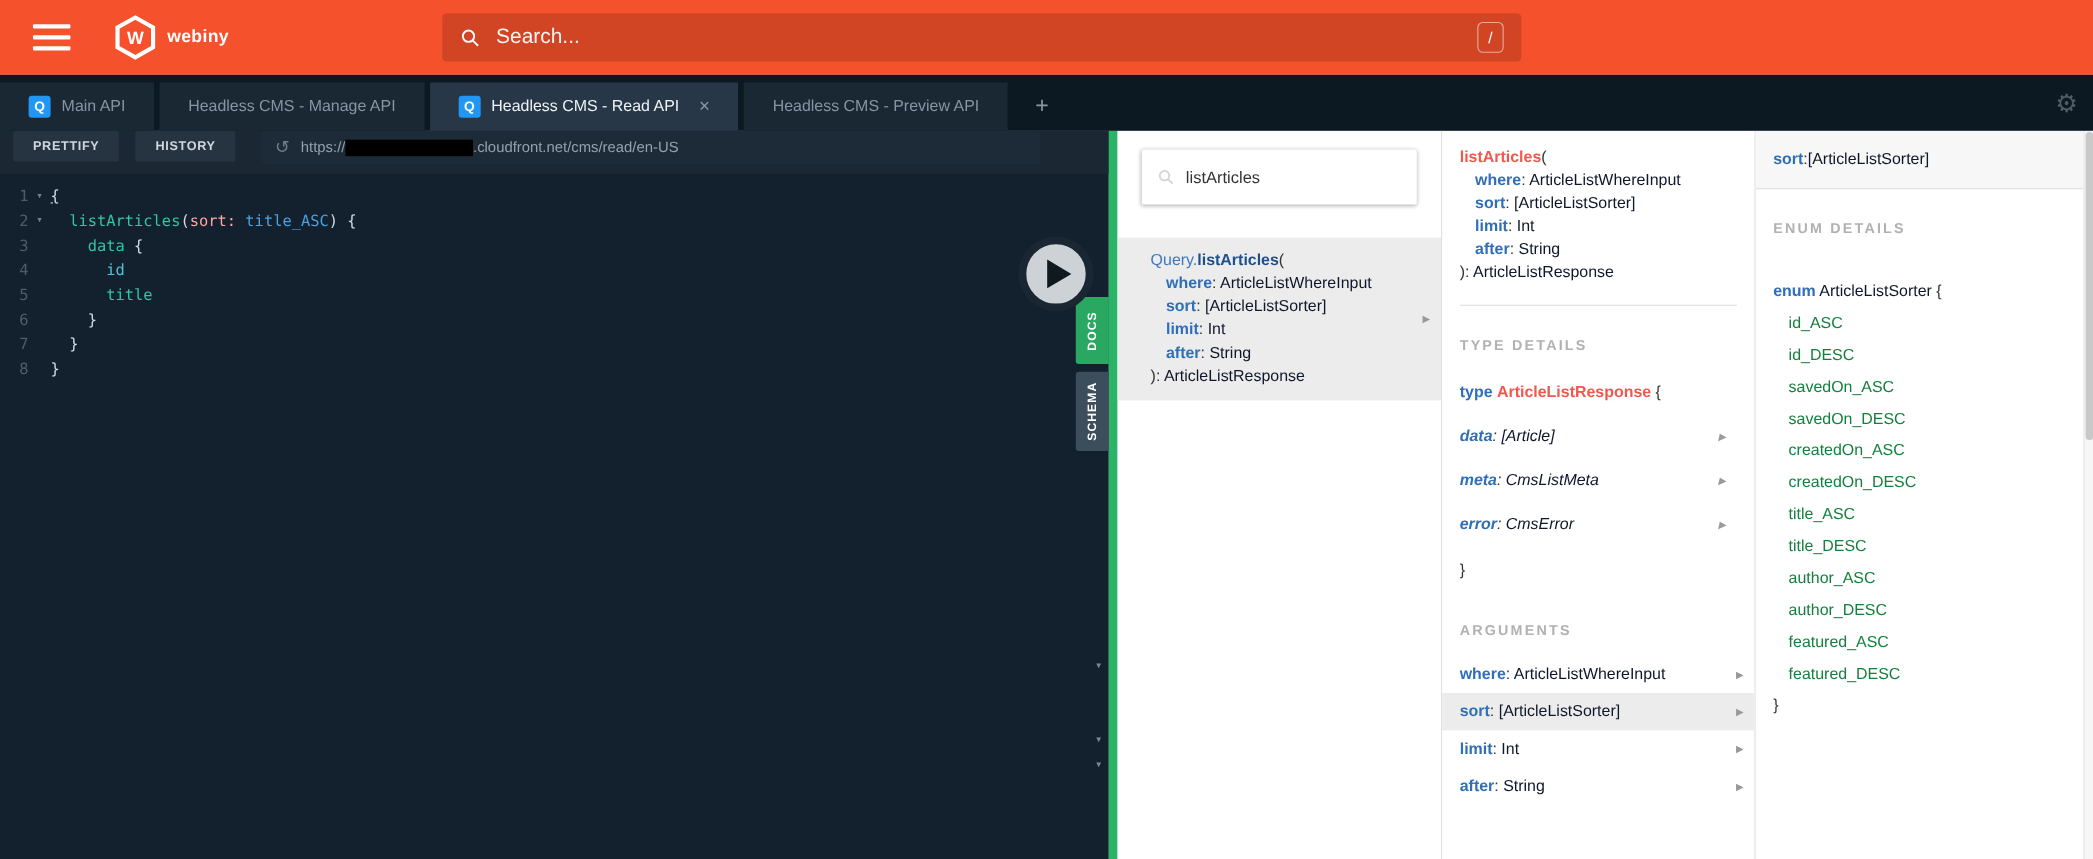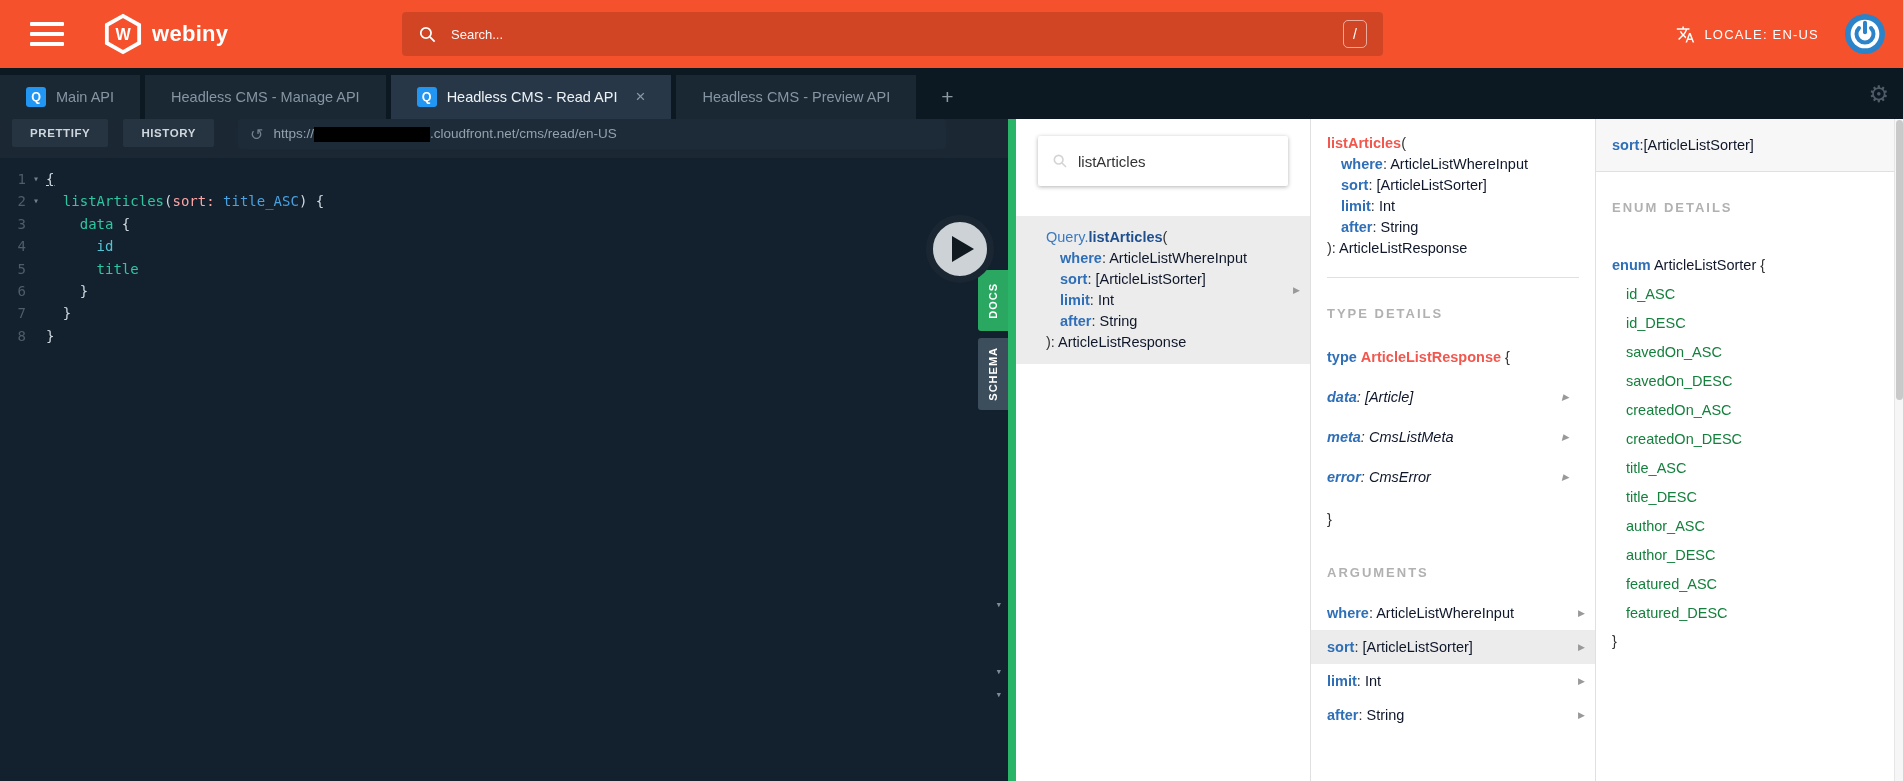--- a/index.html
+++ b/index.html
@@ -4,23 +4,23 @@
 <style>
   * { margin:0; padding:0; box-sizing:border-box; }
   body { font-family:"Liberation Sans", sans-serif; background:#0c1822; }
   #app { position:relative; width:1903px; height:781px; overflow:hidden; background:#fff; }
 
   
   .topbar { position:absolute; left:0; top:0; width:100%; height:68px; background:#f4512c; display:flex; align-items:center; }
   .hamburger { margin-left:30px; width:34px; height:24px; display:flex; flex-direction:column; justify-content:space-between; cursor:pointer; }
   .hamburger span { display:block; height:4px; background:#fff; border-radius:1px; }
   .logo { display:flex; align-items:center; margin-left:40px; }
-  .brand { color:#fff; font-size:22px; font-weight:bold; margin-left:10px; letter-spacing:.3px; }
+  .brand { color:#fff; font-size:16px; font-weight:bold; margin-left:10px; letter-spacing:.3px; }
   .searchbar { position:absolute; left:402px; top:12px; width:981px; height:44px; background:rgba(0,0,0,0.14); border-radius:4px; display:flex; align-items:center; padding:0 16px; }
-  .search-ph { color:rgba(255,255,255,0.95); font-size:13px; margin-left:14px; }
+  .search-ph { color:rgba(255,255,255,0.95); font-size:19px; margin-left:14px; }
   .slash-badge { margin-left:auto; width:24px; height:28px; border:1px solid rgba(255,255,255,0.55); border-radius:5px; color:#fff; font-size:14px; display:flex; align-items:center; justify-content:center; }
   .top-right { position:absolute; right:18px; top:0; height:68px; display:flex; align-items:center; gap:26px; }
   .locale { display:flex; align-items:center; gap:9px; color:#fff; font-size:13px; letter-spacing:1.2px; cursor:pointer; }
   .avatar { width:40px; height:40px; border-radius:50%; overflow:hidden; cursor:pointer; background:#2b83c9; display:flex; align-items:center; justify-content:center; }
 
   
   .tabbar { position:absolute; left:0; top:68px; width:100%; height:51px; background:#0c1822; }
   .tabs { position:absolute; left:0; bottom:0; display:flex; align-items:flex-end; gap:5px; }
   .tab { height:44px; background:#1a2834; color:#8595a2; font-size:14.5px; display:flex; align-items:center; padding:0 26px; gap:10px; cursor:pointer; white-space:nowrap; }
   .tab.active { background:#273748; color:#eef2f5; }
@@ -119,36 +119,20 @@
       </svg>
       <span class="brand">webiny</span>
     </div>
     <div class="searchbar">
       <svg width="19" height="19" viewBox="0 0 24 24" fill="none" stroke="#fff" stroke-width="2.2">
         <circle cx="10" cy="10" r="6.5"></circle>
           <line x1="15" y1="15" x2="21" y2="21"></line>
       </svg>
       <span class="search-ph">Search...</span>
       <span class="slash-badge">/</span>
-    </div>
-    <div class="top-right">
-      <div class="locale">
-        <svg width="19" height="19" viewBox="0 0 24 24" fill="#fff">
-          <path d="M12.87 15.07l-2.54-2.51.03-.03c1.74-1.94 2.98-4.17 3.71-6.53H17V4h-7V2H8v2H1v2h11.17C11.5 7.92 10.44 9.75 9 11.35 8.07 10.32 7.3 9.19 6.69 8h-2c.73 1.63 1.73 3.17 2.98 4.56l-5.09 5.02L4 19l5-5 3.11 3.11.76-2.04zM18.5 10h-2L12 22h2l1.12-3h4.75L21 22h2l-4.5-12zm-2.62 7l1.62-4.33L19.12 17h-3.24z"></path>
-        </svg>
-        <span>LOCALE: EN-US</span>
-      </div>
-      <div class="avatar">
-        <svg width="40" height="40" viewBox="0 0 24 24">
-          <circle cx="12" cy="12" r="11" fill="#2b83c9"></circle>
-          <circle cx="12" cy="12" r="8.6" fill="#fff"></circle>
-          <path d="M8.4 8.4a5.1 5.1 0 1 0 7.2 0" fill="none" stroke="#2b83c9" stroke-width="2.4" stroke-linecap="round"></path>
-          <line x1="12" y1="5.2" x2="12" y2="11" stroke="#2b83c9" stroke-width="2.4" stroke-linecap="round"></line>
-        </svg>
-      </div>
     </div>
   </header>
 
   <div class="tabbar">
     <div class="tabs" id="tabs">
         <div class="tab">
           <span class="qbadge">Q</span>
           <span>Main API</span>
         </div>
         <div class="tab">

